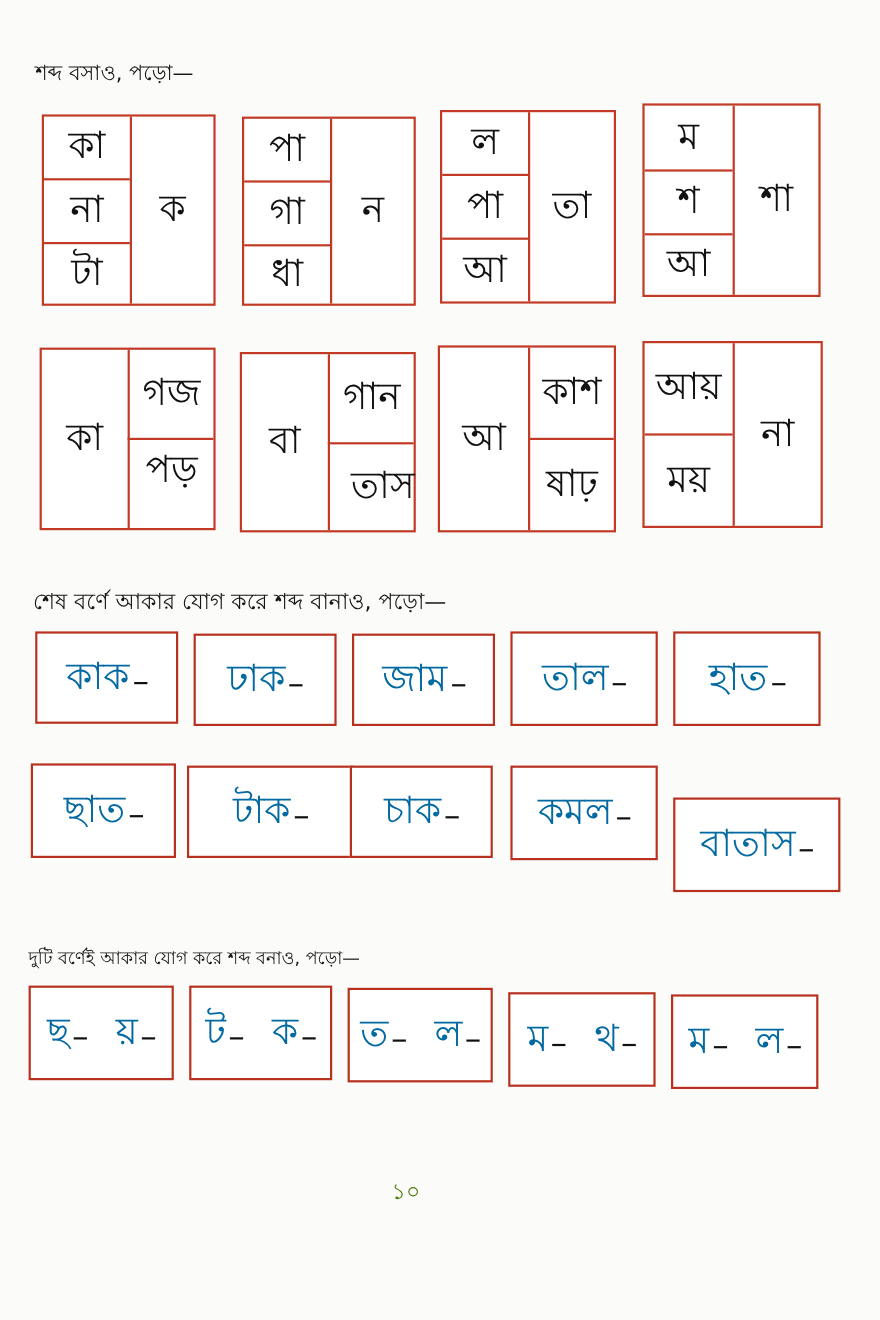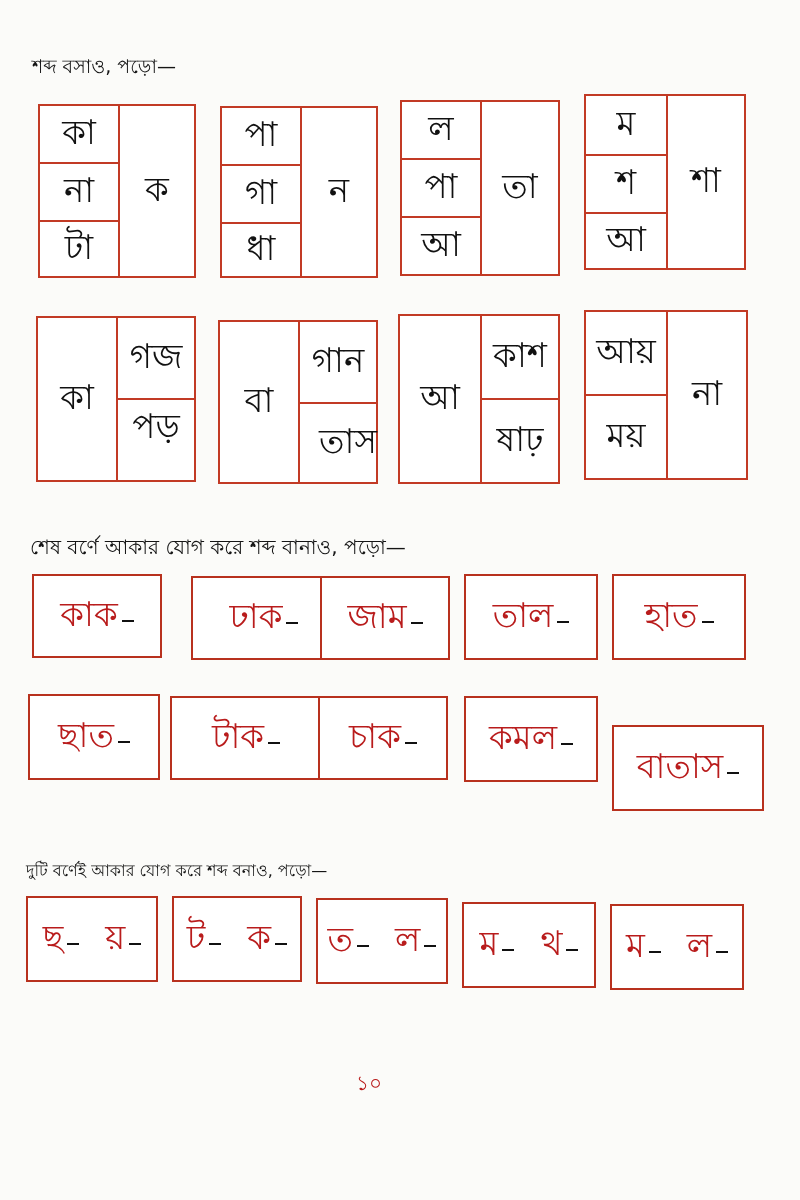--- a/index.html
+++ b/index.html
@@ -18,30 +18,30 @@
   }
   .cell {
     position: absolute; display: flex; align-items: center; justify-content: center;
     font-size: 34px; color: #111; box-sizing: border-box;
   }
   .vline { position: absolute; top: 0; bottom: 0; width: 2px; background: #c23a25; }
   .hline { position: absolute; left: 0; height: 2px; background: #c23a25; }
   .wordbox {
     position: absolute; border: 2px solid #b8311e; background: #fff; box-sizing: border-box;
     display: flex; align-items: center; justify-content: center;
-    font-size: 34px; color: #b91c1c;
+    font-size: 34px; color: #0369a1;
   }
   .aakar {
     display: inline-block; width: 12px; height: 2px; background: #111;
     vertical-align: top; margin-top: 10px; margin-left: 4px;
   }
   .pair { display: inline-flex; align-items: center; }
   .pair .gap { display: inline-block; width: 26px; }
   .page-number {
-    position: absolute; left: 356px; top: 1068px; font-size: 20px; color: #b91c1c;
+    position: absolute; left: 356px; top: 1068px; font-size: 20px; color: #4d7c0f;
   }
 </style>
 </head>
 <body>
 
 <div class="heading" style="left:32px; top:52px; font-size:19px;">শব্দ বসাও, পড়ো—</div>
 
 <div class="box" style="left:38px; top:104px; width:158px; height:174px;">
   <div class="vline" style="left:78px;"></div>
   <div class="hline" style="top:56px; width:78px;"></div>
@@ -113,21 +113,21 @@
   <div class="cell" style="left:0;top:0;width:80px;height:82px;">আয়</div>
   <div class="cell" style="left:82px;top:0;width:78px;height:166px;">না</div>
 </div>
 
 <div class="heading" style="left:30px; top:532px; font-size:20px;">শেষ বর্ণে আকার যোগ করে শব্দ বানাও, পড়ো—</div>
 
 <div class="wordbox" style="left:32px; top:574px; width:130px; height:84px;">
     <span>কাক</span>
     <span class="aakar"></span>
   </div>
-<div class="wordbox" style="left:191px; top:576px; width:146px; height:84px;">
+<div class="wordbox" style="left:176px; top:576px; width:130px; height:84px;">
     <span>ঢাক</span>
     <span class="aakar"></span>
   </div>
 <div class="wordbox" style="left:320px; top:576px; width:130px; height:84px;">
     <span>জাম</span>
     <span class="aakar"></span>
   </div>
 <div class="wordbox" style="left:464px; top:574px; width:134px; height:86px;">
     <span>তাল</span>
     <span class="aakar"></span>

